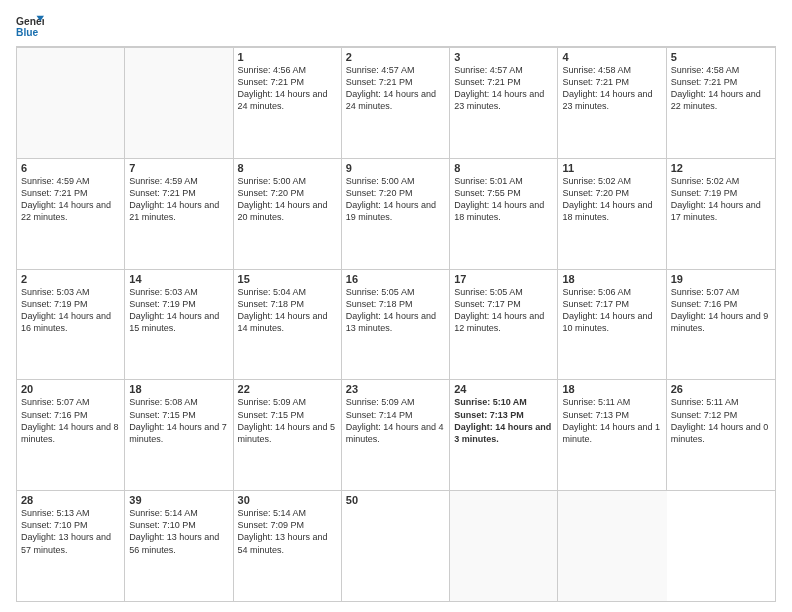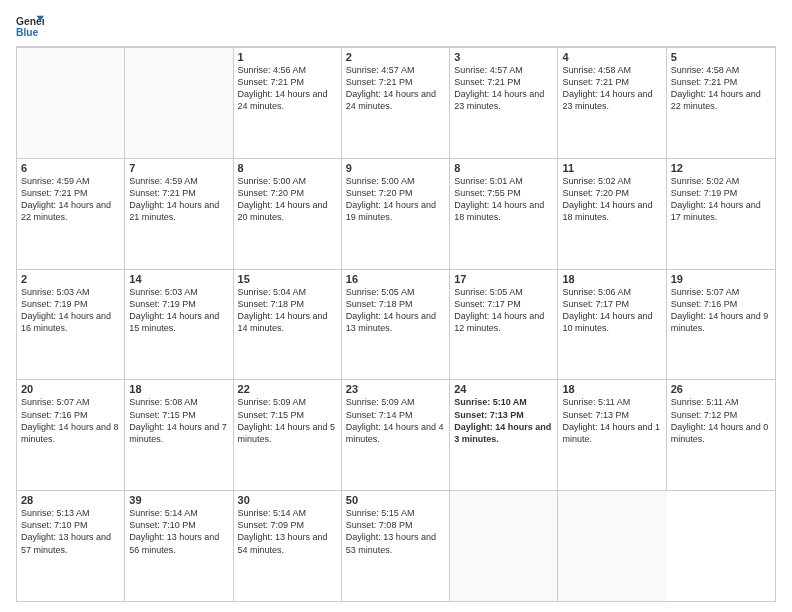--- a/index.html
+++ b/index.html
@@ -299,22 +299,19 @@
 Daylight: 13 hours and 56 minutes.</div>
           </div>
           <div class="cal-cell">
             <span class="day-num">30</span>
             <div class="cell-text" style="white-space: pre-line;">Sunrise: 5:14 AM
 Sunset: 7:09 PM
 Daylight: 13 hours and 54 minutes.</div>
           </div>
           <div class="cal-cell">
             <span class="day-num">50</span>
-            <div class="cell-text" style="white-space: pre-line;">Sunrise: 5:15 AM
-Sunset: 7:08 PM
-Daylight: 13 hours and 53 minutes.</div>
           </div>
           <div class="cal-cell empty"></div>
           <div class="cal-cell empty"></div>
         </div>
       </div>
   </div>
 </div>
 
 </body></html>

